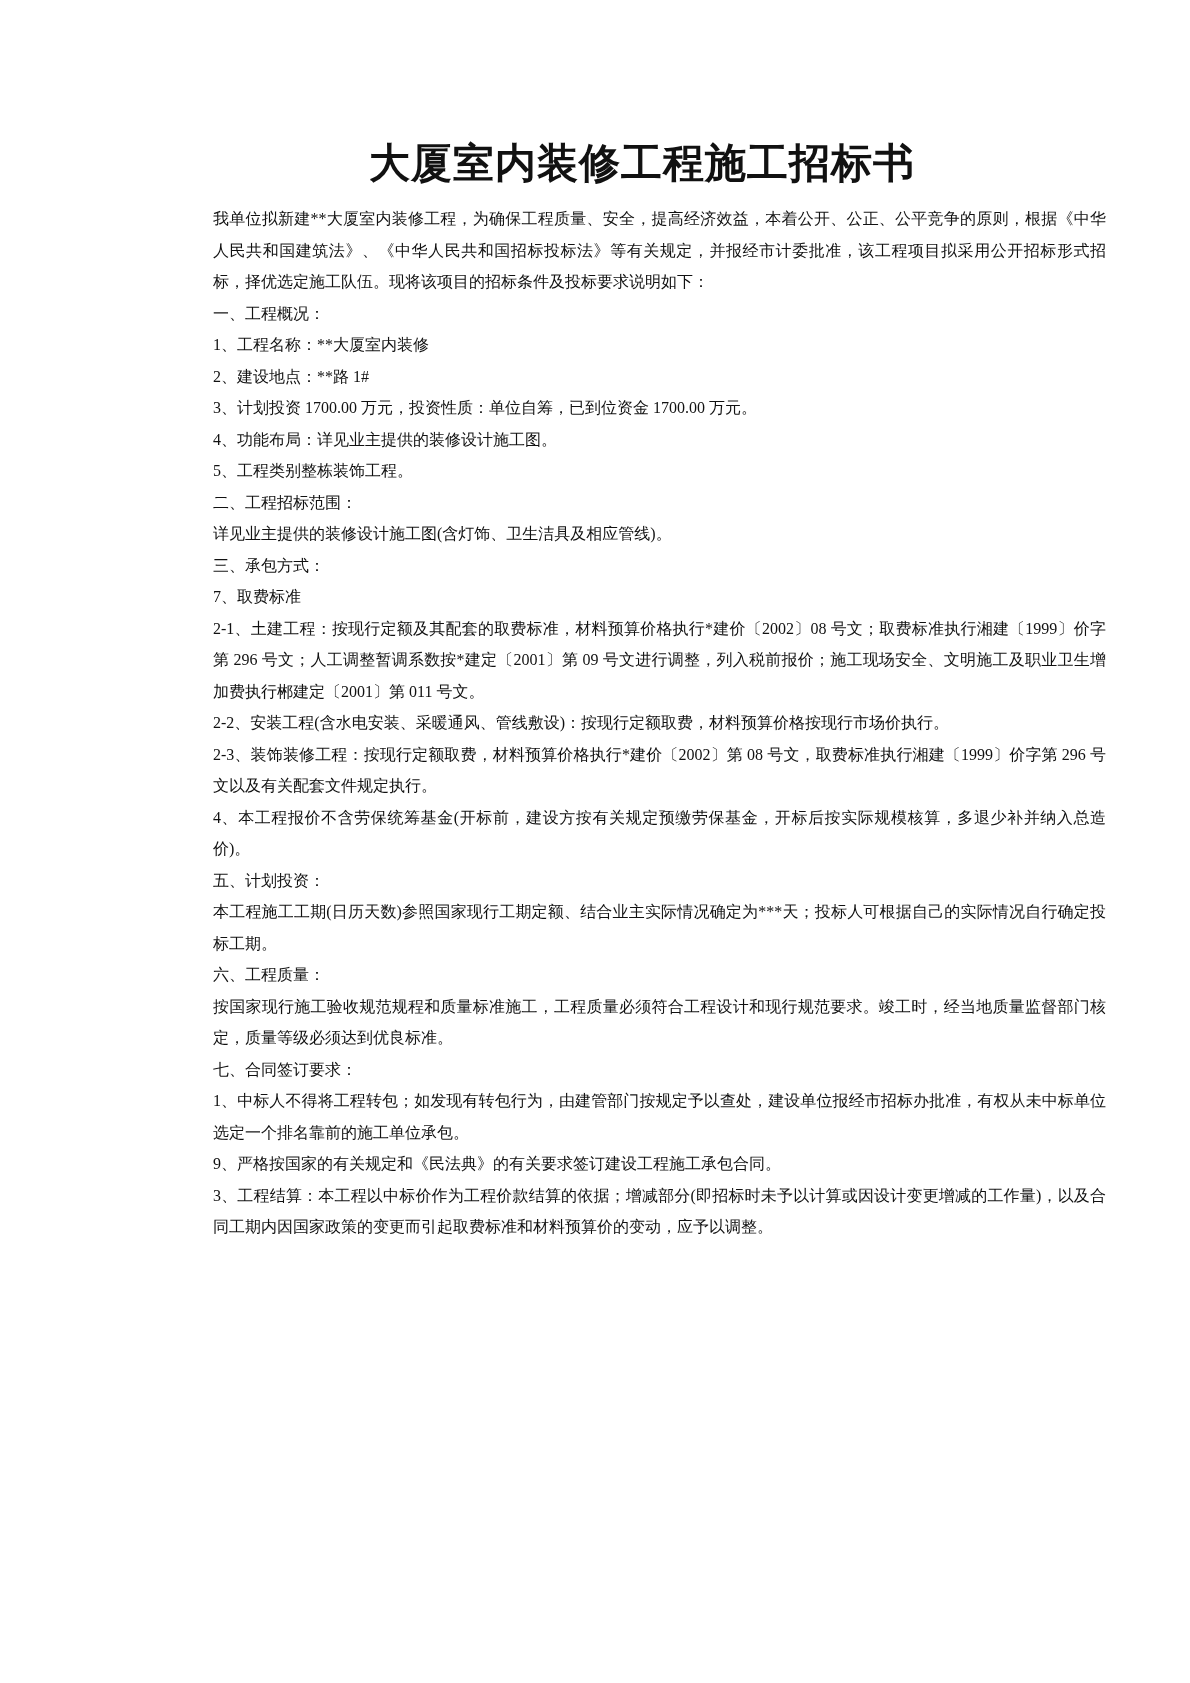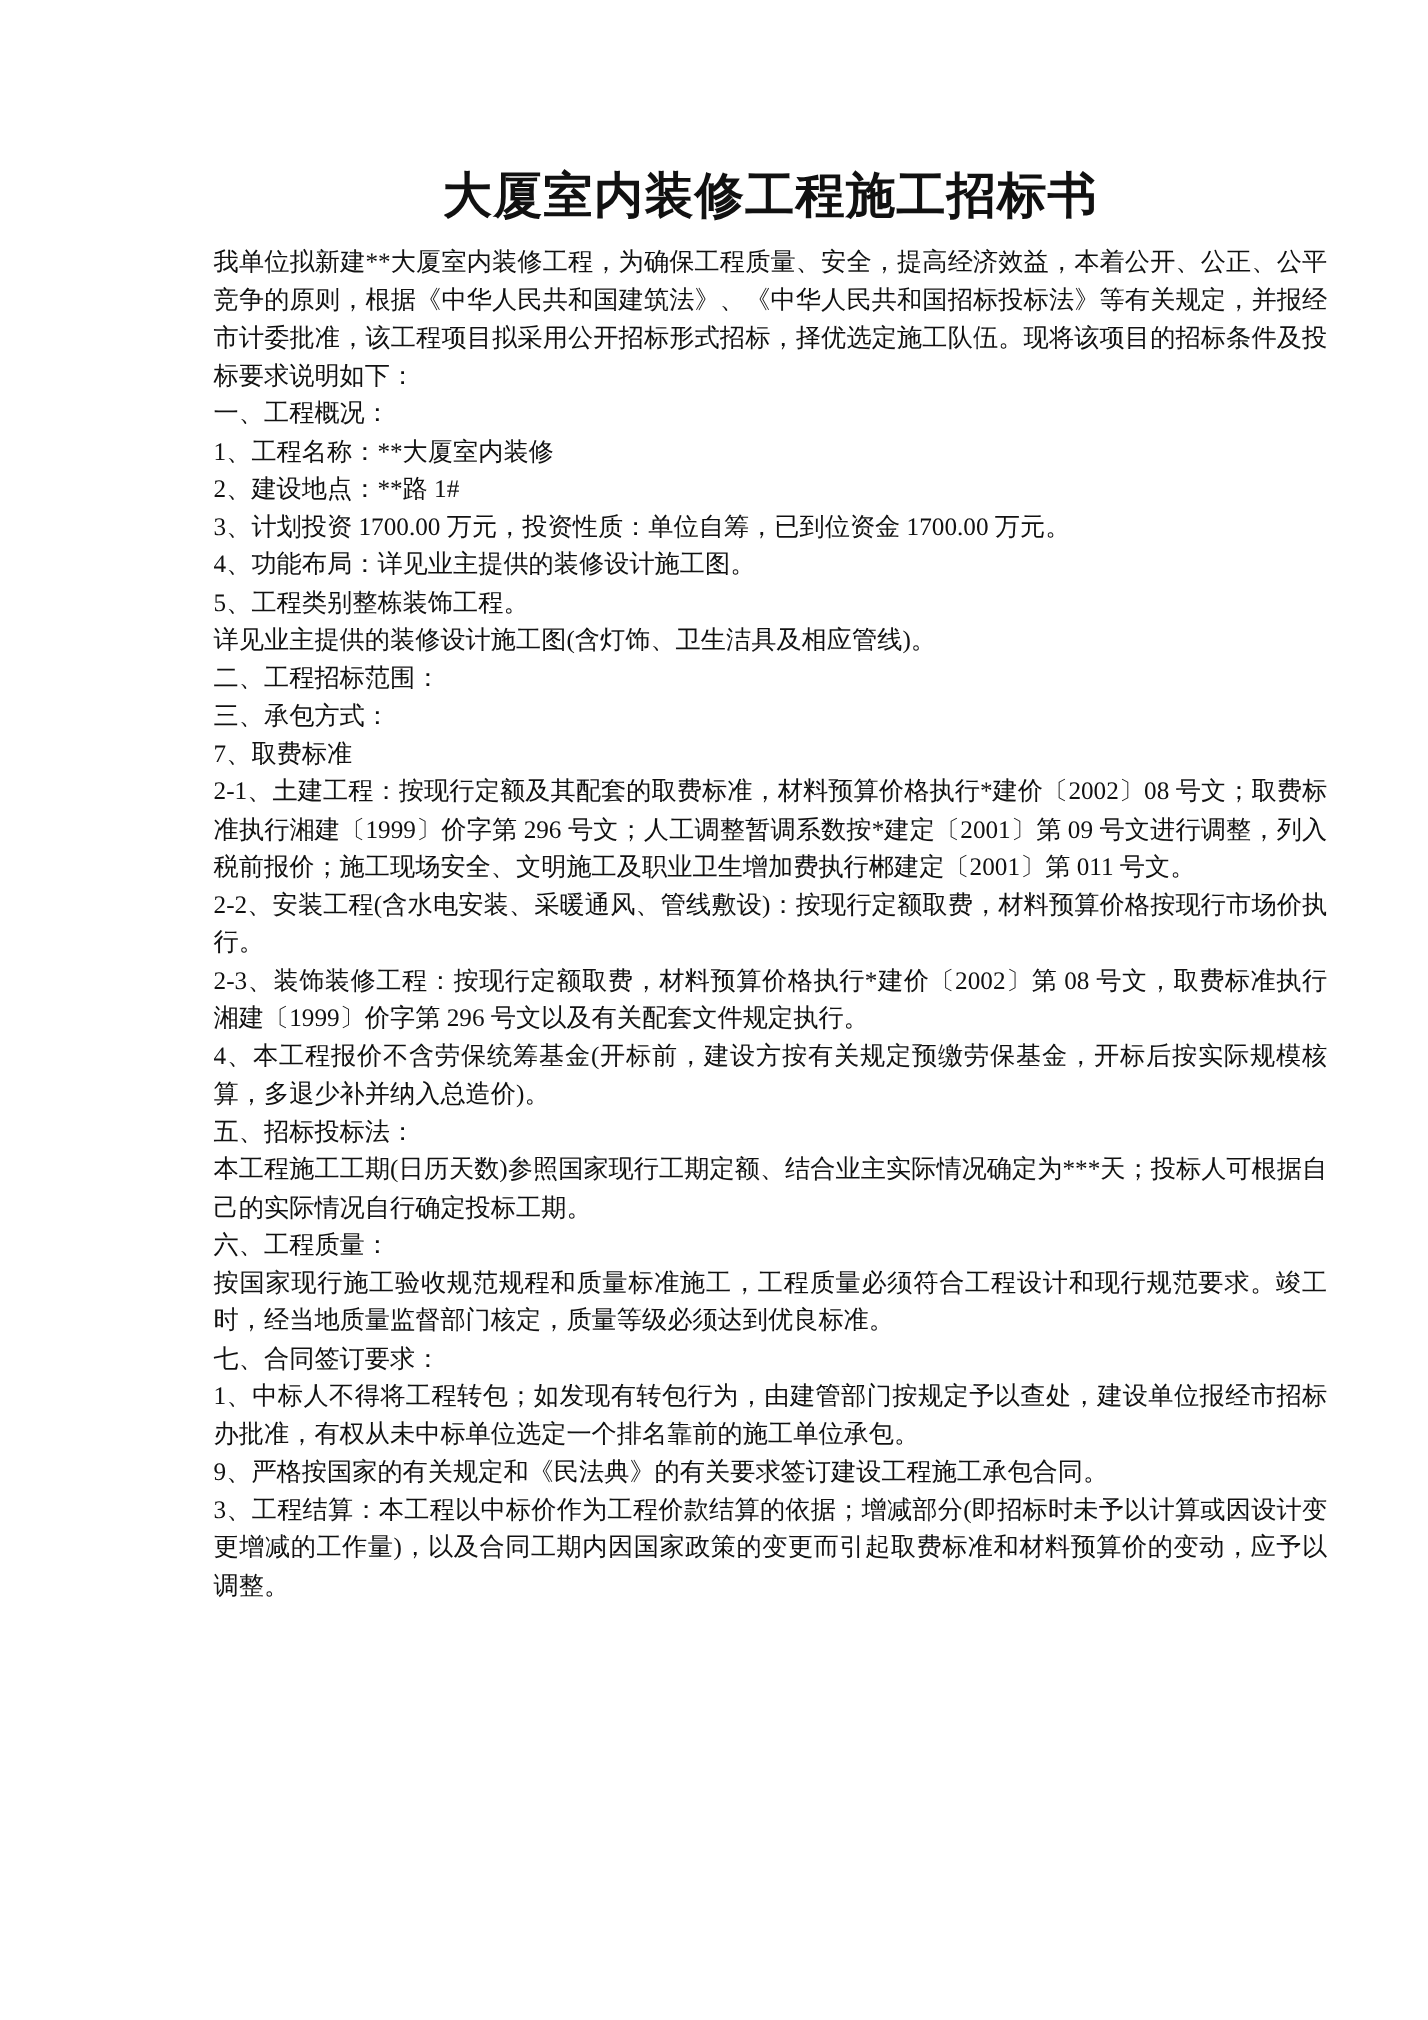--- a/index.html
+++ b/index.html
@@ -22,22 +22,23 @@
   .title {
     margin: 0 0 14px 0;
     font-size: 41px;
     font-weight: 700;
     line-height: 1.25;
     text-align: center;
     letter-spacing: 1px;
     white-space: nowrap;
   }
   .doc-body {
-    font-size: 21px;
+    font-size: 16px;
     line-height: 31.5px;
+    margin-left: 35px;
   }
   .para {
     margin: 0;
     text-align: justify;
     text-justify: inter-ideograph;
     word-break: break-all;
   }
 </style>
 </head>
 <body>
@@ -45,29 +46,29 @@
 <div class="page" style="background: rgb(255, 255, 255); color: rgb(17, 17, 17);">
   <h1 class="title">大厦室内装修工程施工招标书</h1>
   <div class="doc-body">
       <p class="para">我单位拟新建**大厦室内装修工程，为确保工程质量、安全，提高经济效益，本着公开、公正、公平竞争的原则，根据《中华人民共和国建筑法》、《中华人民共和国招标投标法》等有关规定，并报经市计委批准，该工程项目拟采用公开招标形式招标，择优选定施工队伍。现将该项目的招标条件及投标要求说明如下：</p>
       <p class="para">一、工程概况：</p>
       <p class="para">1、工程名称：**大厦室内装修</p>
       <p class="para">2、建设地点：**路 1#</p>
       <p class="para">3、计划投资 1700.00 万元，投资性质：单位自筹，已到位资金 1700.00 万元。</p>
       <p class="para">4、功能布局：详见业主提供的装修设计施工图。</p>
       <p class="para">5、工程类别整栋装饰工程。</p>
+      <p class="para">二、工程招标范围：</p>
       <p class="para">详见业主提供的装修设计施工图(含灯饰、卫生洁具及相应管线)。</p>
-      <p class="para">二、工程招标范围：</p>
       <p class="para">三、承包方式：</p>
       <p class="para">7、取费标准</p>
       <p class="para">2-1、土建工程：按现行定额及其配套的取费标准，材料预算价格执行*建价〔2002〕08 号文；取费标准执行湘建〔1999〕价字第 296 号文；人工调整暂调系数按*建定〔2001〕第 09 号文进行调整，列入税前报价；施工现场安全、文明施工及职业卫生增加费执行郴建定〔2001〕第 011 号文。</p>
       <p class="para">2-2、安装工程(含水电安装、采暖通风、管线敷设)：按现行定额取费，材料预算价格按现行市场价执行。</p>
       <p class="para">2-3、装饰装修工程：按现行定额取费，材料预算价格执行*建价〔2002〕第 08 号文，取费标准执行湘建〔1999〕价字第 296 号文以及有关配套文件规定执行。</p>
       <p class="para">4、本工程报价不含劳保统筹基金(开标前，建设方按有关规定预缴劳保基金，开标后按实际规模核算，多退少补并纳入总造价)。</p>
-      <p class="para">五、招标投标法：</p>
+      <p class="para">五、计划投资：</p>
       <p class="para">本工程施工工期(日历天数)参照国家现行工期定额、结合业主实际情况确定为***天；投标人可根据自己的实际情况自行确定投标工期。</p>
       <p class="para">六、工程质量：</p>
       <p class="para">按国家现行施工验收规范规程和质量标准施工，工程质量必须符合工程设计和现行规范要求。竣工时，经当地质量监督部门核定，质量等级必须达到优良标准。</p>
       <p class="para">七、合同签订要求：</p>
       <p class="para">1、中标人不得将工程转包；如发现有转包行为，由建管部门按规定予以查处，建设单位报经市招标办批准，有权从未中标单位选定一个排名靠前的施工单位承包。</p>
       <p class="para">9、严格按国家的有关规定和《民法典》的有关要求签订建设工程施工承包合同。</p>
       <p class="para">3、工程结算：本工程以中标价作为工程价款结算的依据；增减部分(即招标时未予以计算或因设计变更增减的工作量)，以及合同工期内因国家政策的变更而引起取费标准和材料预算价的变动，应予以调整。</p>
     </div>
 </div>
 

